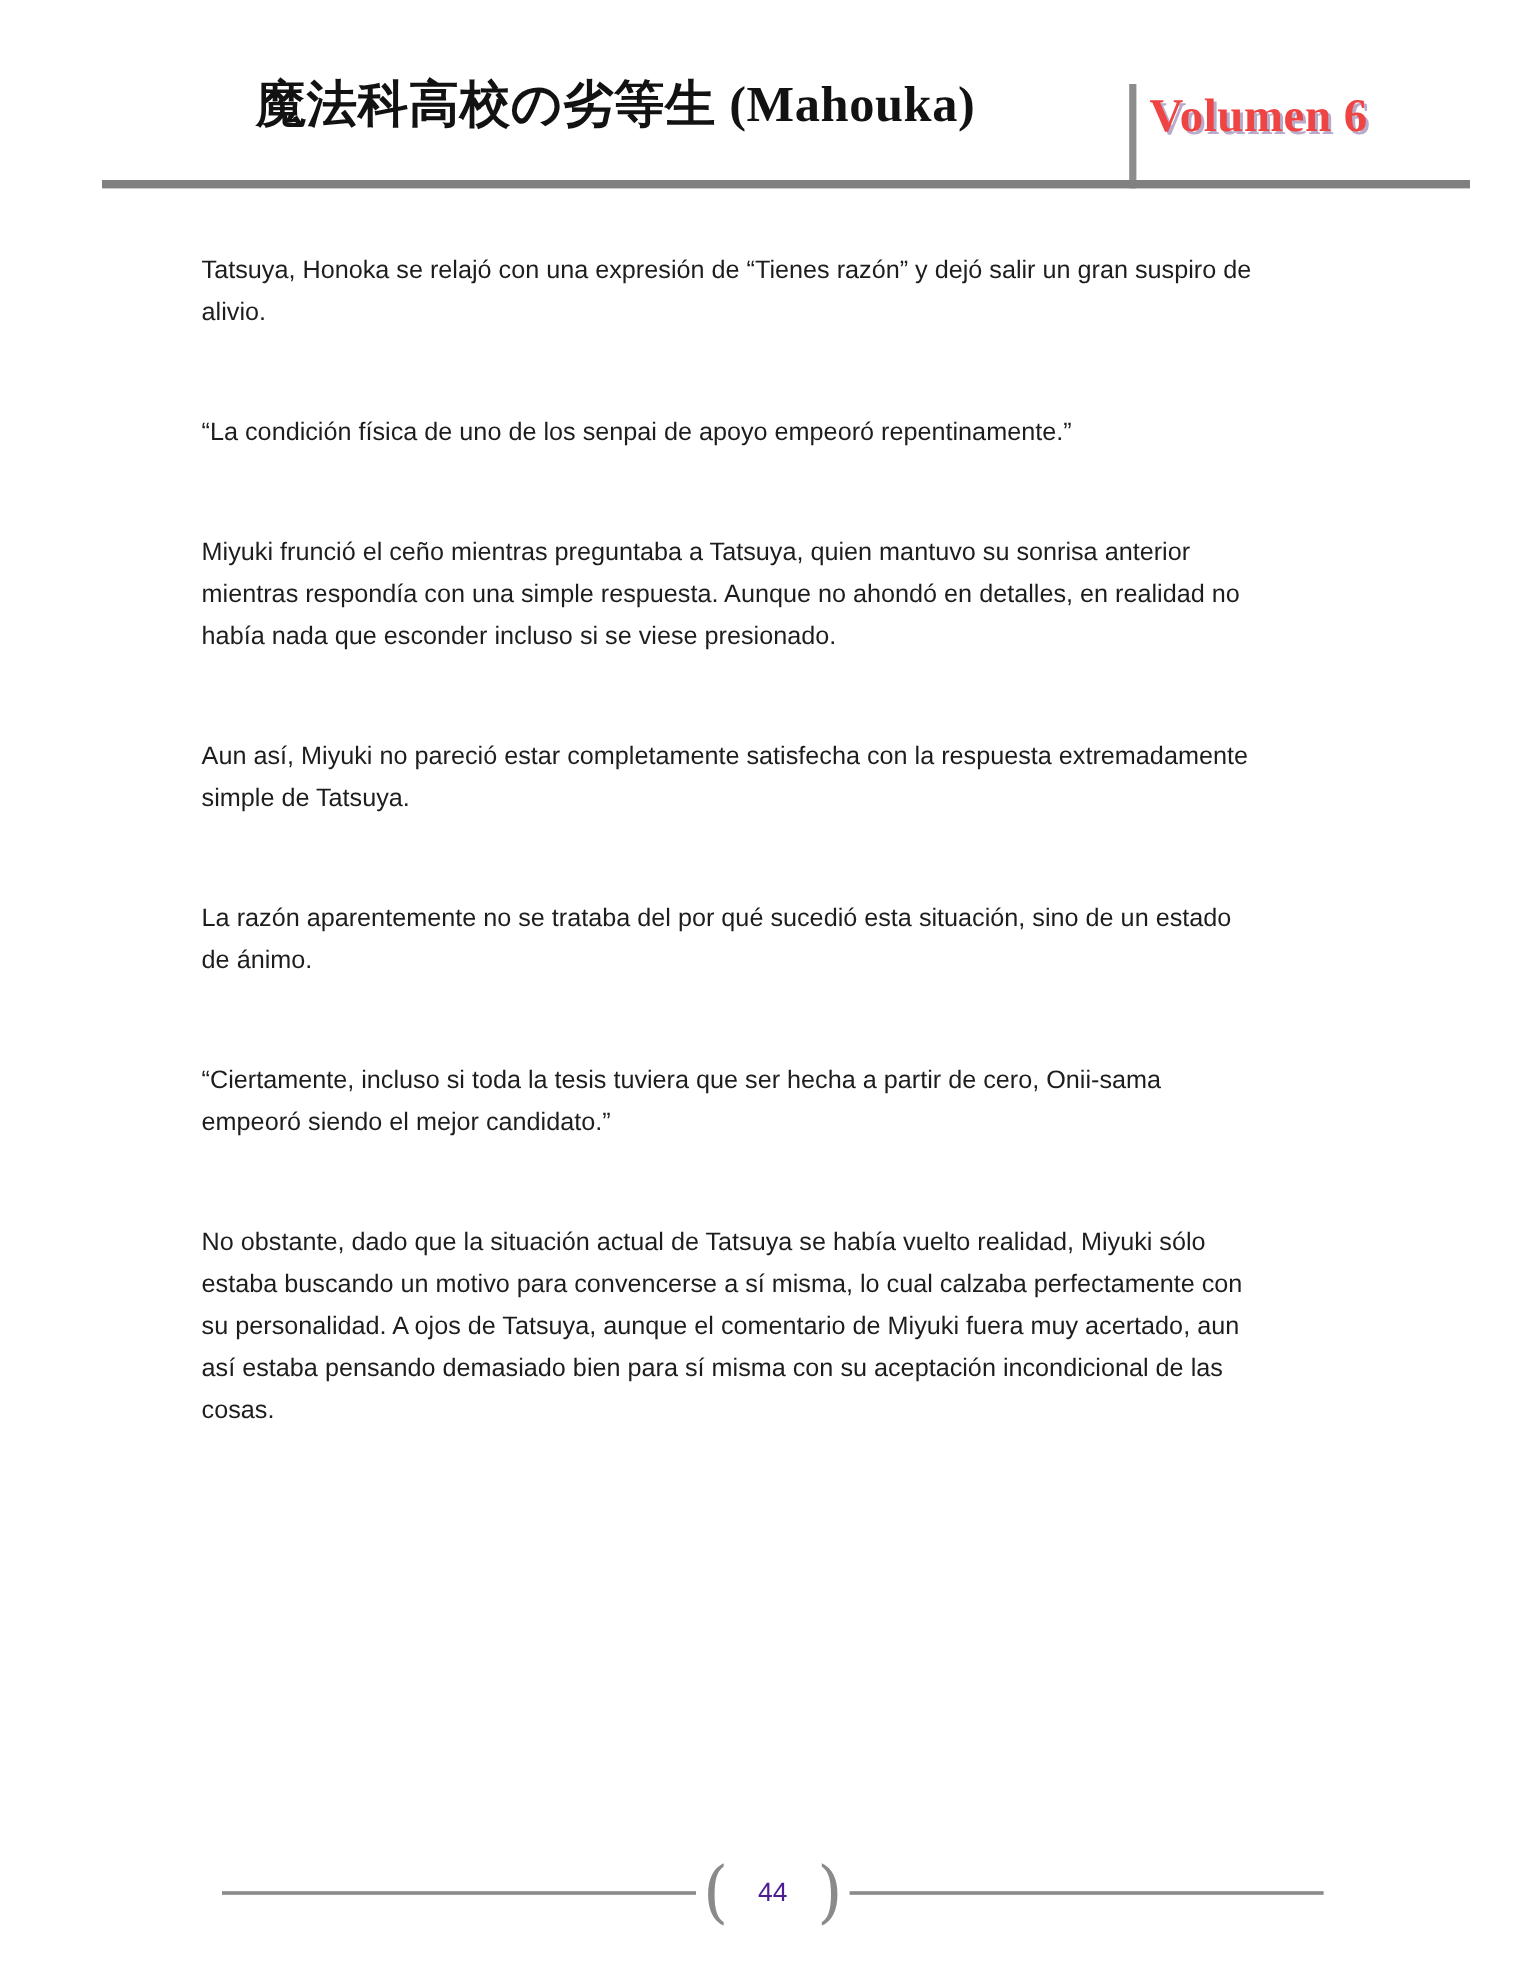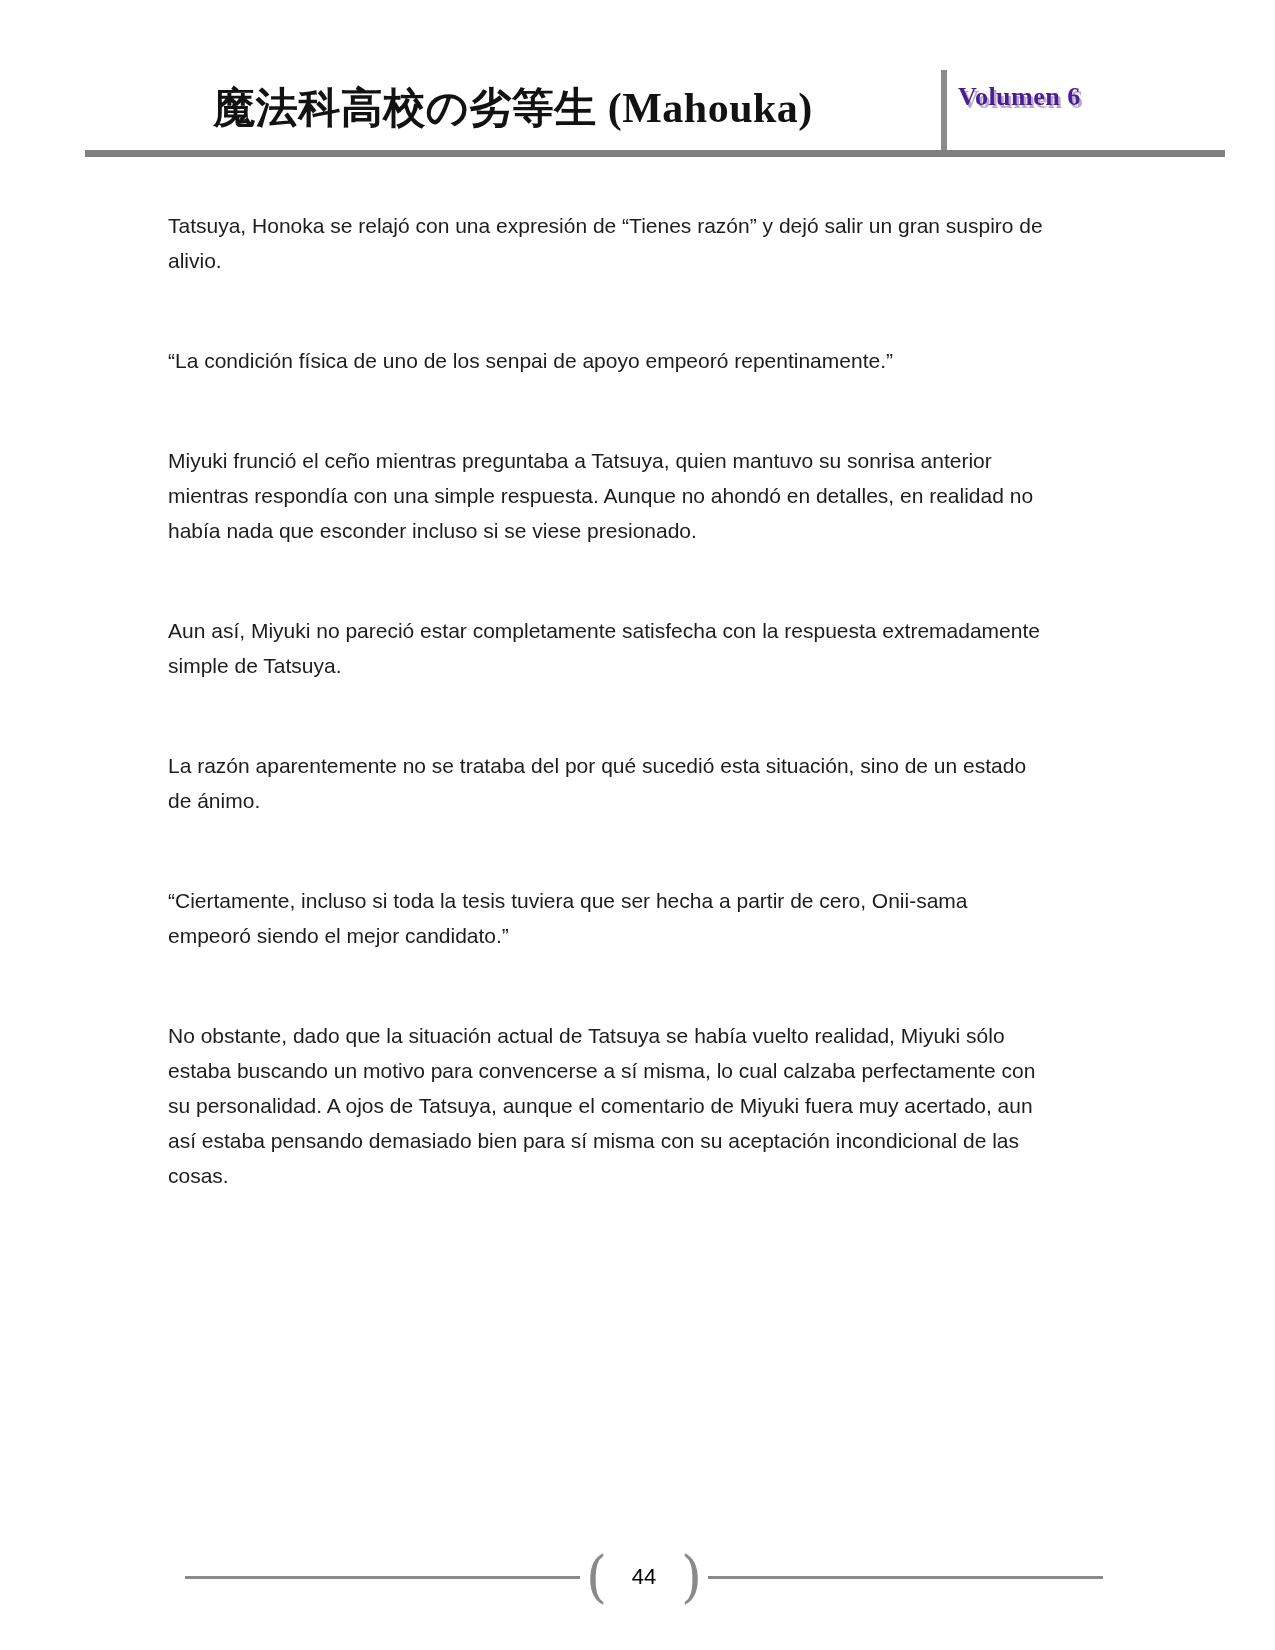--- a/index.html
+++ b/index.html
@@ -14,21 +14,21 @@
     background: #ffffff;
     margin: 0 auto;
     overflow: hidden;
     font-family: "Liberation Sans", "DejaVu Sans", sans-serif;
   }
 
   
   .book-title {
     position: absolute;
     left: 85px;
-    top: 80px;
+    top: 60px;
     width: 856px;
     margin: 0;
     text-align: center;
     font-family: "Liberation Serif", "DejaVu Serif", serif;
     font-weight: bold;
     font-size: 42px;
     line-height: 56px;
     color: #121212;
     letter-spacing: 0.5px;
   }
@@ -40,23 +40,23 @@
     height: 87px;
     background: #8c8c8c;
   }
   .volume-label {
     position: absolute;
     left: 958px;
     top: 74px;
     margin: 0;
     font-family: "Liberation Serif", "DejaVu Serif", serif;
     font-weight: bold;
-    font-size: 26px;
+    font-size: 39px;
     line-height: 46px;
-    color: #4c1d95;
+    color: #ef4444;
     text-shadow: 2.5px 2.5px 0 #b9aac9;
     letter-spacing: 0.5px;
   }
   .header-rule {
     position: absolute;
     left: 85px;
     top: 150px;
     width: 1140px;
     height: 7px;
     background: #808080;
@@ -97,21 +97,21 @@
     font-family: "DejaVu Serif", "Liberation Serif", serif;
     font-size: 54px;
     line-height: 54px;
     color: #8a8a8a;
     margin: 0 6px;
     transform: scaleY(1.05);
     user-select: none;
   }
   .footer-pagenum {
     font-size: 22px;
-    color: #000000;
+    color: #4c1d95;
     margin: 0 16px;
     min-width: 30px;
     text-align: center;
   }
 </style>
 </head>
 <body>
 
 <div class="page">
 

